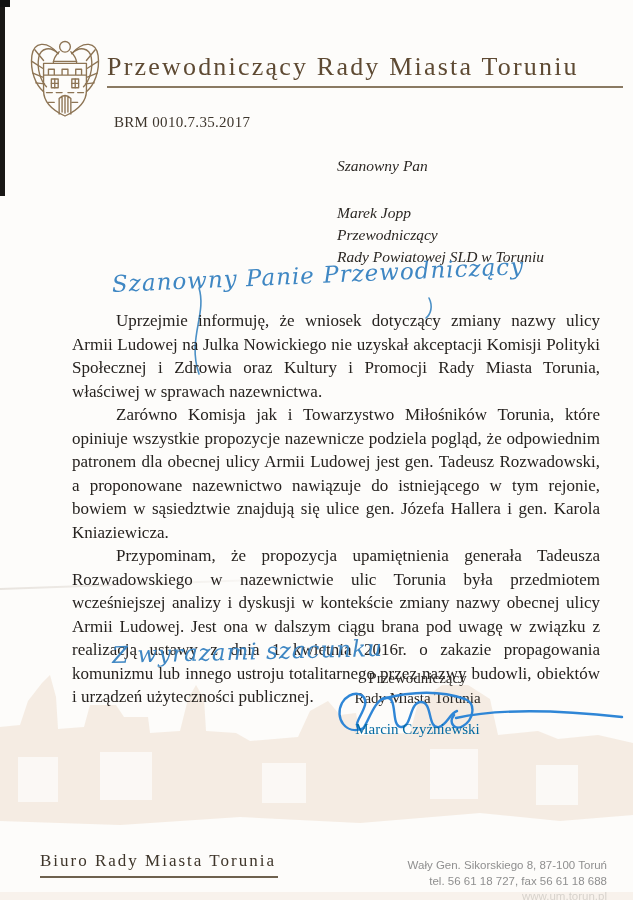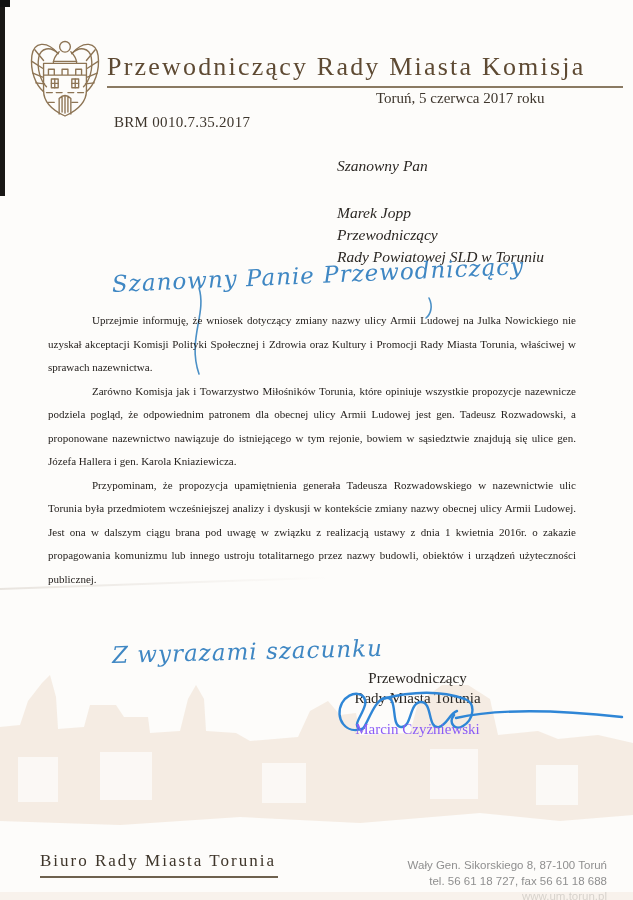--- a/index.html
+++ b/index.html
@@ -51,33 +51,33 @@
     font-family:"DejaVu Serif", serif; font-style:italic;
     color:#3f87c3; white-space:nowrap; letter-spacing:1px;
   }
   .greeting { left:112px; top:271px; font-size:23px; transform:rotate(-2.5deg); transform-origin:left center; }
   .closing  { left:112px; top:642px; font-size:23px; transform:rotate(-1.5deg); transform-origin:left center; }
   .flourish { position:absolute; left:185px; top:284px; }
   .flourish path { fill:none; stroke:#4b90c6; stroke-width:1.6; stroke-linecap:round; }
 
   
   .body-text {
-    position:absolute; left:48px; top:309px; width:528px;
-    font-size:11px; line-height:23.5px; text-align:justify;
+    position:absolute; left:72px; top:309px; width:528px;
+    font-size:17px; line-height:23.5px; text-align:justify;
   }
   .body-text p { margin:0; text-indent:44px; }
 
   
   .sig-titles {
     position:absolute; left:320px; top:668px; width:195px;
     text-align:center; font-size:15px; line-height:20px; color:#2b2723;
   }
   .sig-name {
     position:absolute; left:320px; top:721px; width:195px;
-    text-align:center; font-size:15px; color:#8b5cf6;
+    text-align:center; font-size:15px; color:#0369a1;
   }
   .sig-scribble { position:absolute; left:332px; top:686px; }
   .sig-scribble path { fill:none; stroke:#2f86d6; stroke-width:2.4; stroke-linecap:round; }
 
   
   .footer-office {
     position:absolute; left:40px; top:851px;
     font-size:17px; letter-spacing:2px; color:#3e352a; white-space:nowrap;
   }
   .footer-rule { position:absolute; left:40px; top:876px; width:238px; height:2px; background:#6e614e; }
@@ -120,23 +120,22 @@
     <path d="M17,28 L61,28 L61,56 C61,68 52,76 39,82 C26,76 17,68 17,56 Z"></path>
     <path d="M17,40 L61,40 M22,40 V34 H28 V40 M36,40 V34 H42 V40 M50,40 V34 H56 V40"></path>
     <rect x="25" y="44" width="7" height="9"></rect>
       <path d="M28.5,44 V53 M25,48.5 H32"></path>
     <rect x="46" y="44" width="7" height="9"></rect>
       <path d="M49.5,44 V53 M46,48.5 H53"></path>
     <path d="M33,80 V64 Q39,58 45,64 V80 M36,62 V78 M39,61 V79 M42,62 V78"></path>
     <path d="M20,58 H26 M30,58 H36 M42,58 H48 M52,58 H58 M22,68 H28 M46,68 H52"></path>
   </svg>
 
-  <div class="page-title">Przewodniczący Rady Miasta Komisja</div>
+  <div class="page-title">Przewodniczący Rady Miasta Toruniu</div>
   <div class="title-rule"></div>
-  <div class="date-line">Toruń, 5 czerwca 2017 roku</div>
   <div class="ref-number">BRM 0010.7.35.2017</div>
 
   <div class="recipient">
     <div>Szanowny Pan</div>
     <div class="gap"></div>
     <div>Marek Jopp</div>
     <div>Przewodniczący</div>
     <div>Rady Powiatowej SLD w Toruniu</div>
   </div>
 

